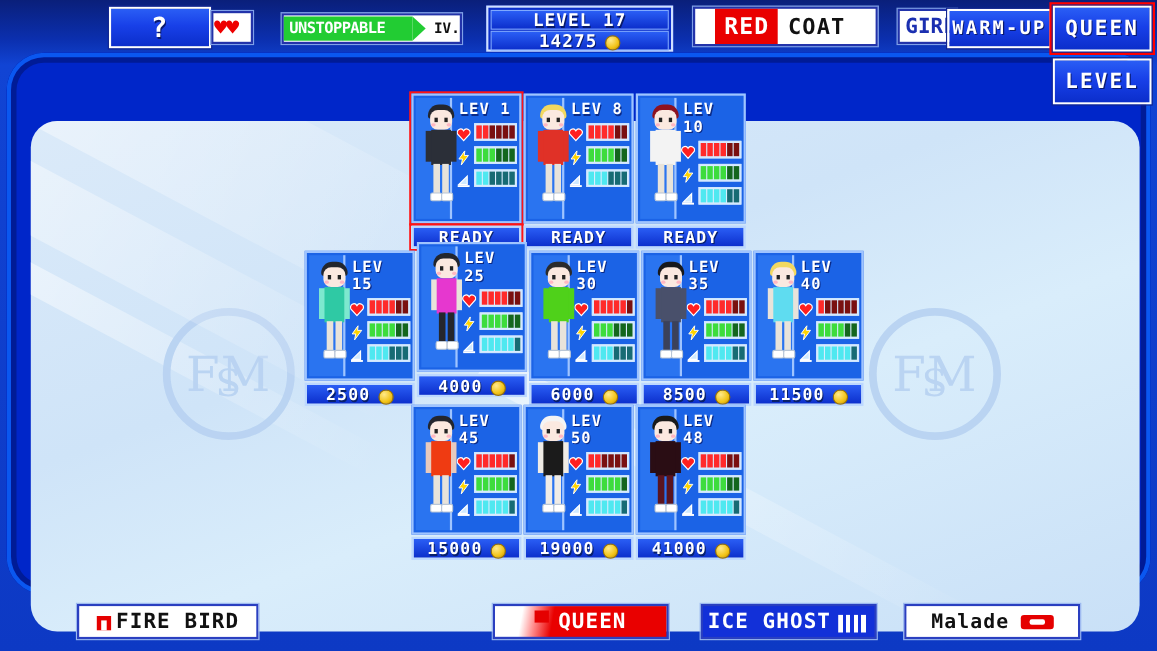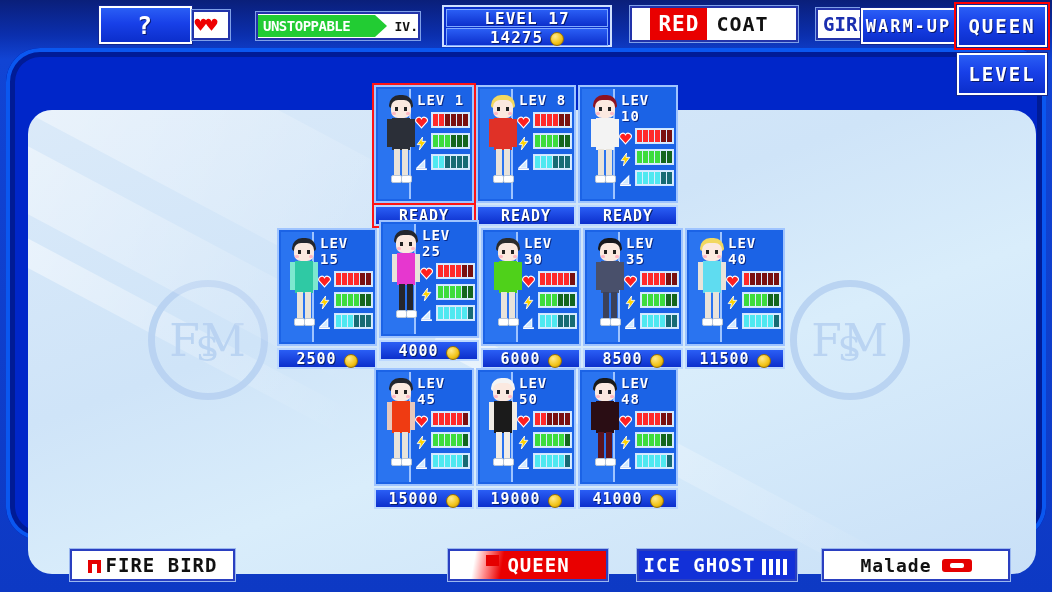--- a/index.html
+++ b/index.html
@@ -121,21 +121,21 @@
 
   
   .bottombar{ position:absolute; left:0; bottom:0; width:1052px; height:52px;padding-left:24px; }
   .tagbtn{ position:absolute; height:32px; border:2px solid #2a3fc0; outline:1px solid #9bb8f0;
      display:flex; align-items:center; justify-content:center;
      font-size:19px; font-weight:bold; letter-spacing:1px; }
   #tag-fire{ left:70px; top:9px; width:165px; background:#fff; color:#111; }
   #tag-angel{ left:253px; top:9px; width:188px; background:#000; color:#fff; }
   #tag-queen{ left:448px; top:9px; width:160px; background:linear-gradient(100deg,#ffffff 0%,#ffffff 16%,#ff8888 24%,#e90000 34%,#e90000 100%); color:#fff; }
   #tag-ghost{ left:637px; top:9px; width:160px; background:#1230d8; color:#fff; }
-  #tag-malade{ left:822px; top:9px; width:188px; background:#fff; color:#111;
+  #tag-malade{ left:822px; top:9px; width:160px; background:#fff; color:#111;
      font-family:"DejaVu Sans Mono", monospace; font-size:18px; }
   .pill{ display:inline-block; width:30px; height:13px; background:#e50000;
      border-radius:3px; margin-left:10px; position:relative; }
   .pill::after{ content:""; position:absolute; left:8px; top:4px; width:14px; height:5px;
      background:#fff; border-radius:2px; }
   .sq{ display:inline-block; width:13px; height:13px; background:#e50000; margin-right:5px;
      position:relative; top:1px; }
   .sq::after{ content:""; position:absolute; left:4px; top:4px; width:5px; height:9px; background:#fff;}
   .crown{ display:inline-block; width:13px; height:11px; background:#e50000; margin-right:8px;
      position:relative; top:-5px; }

